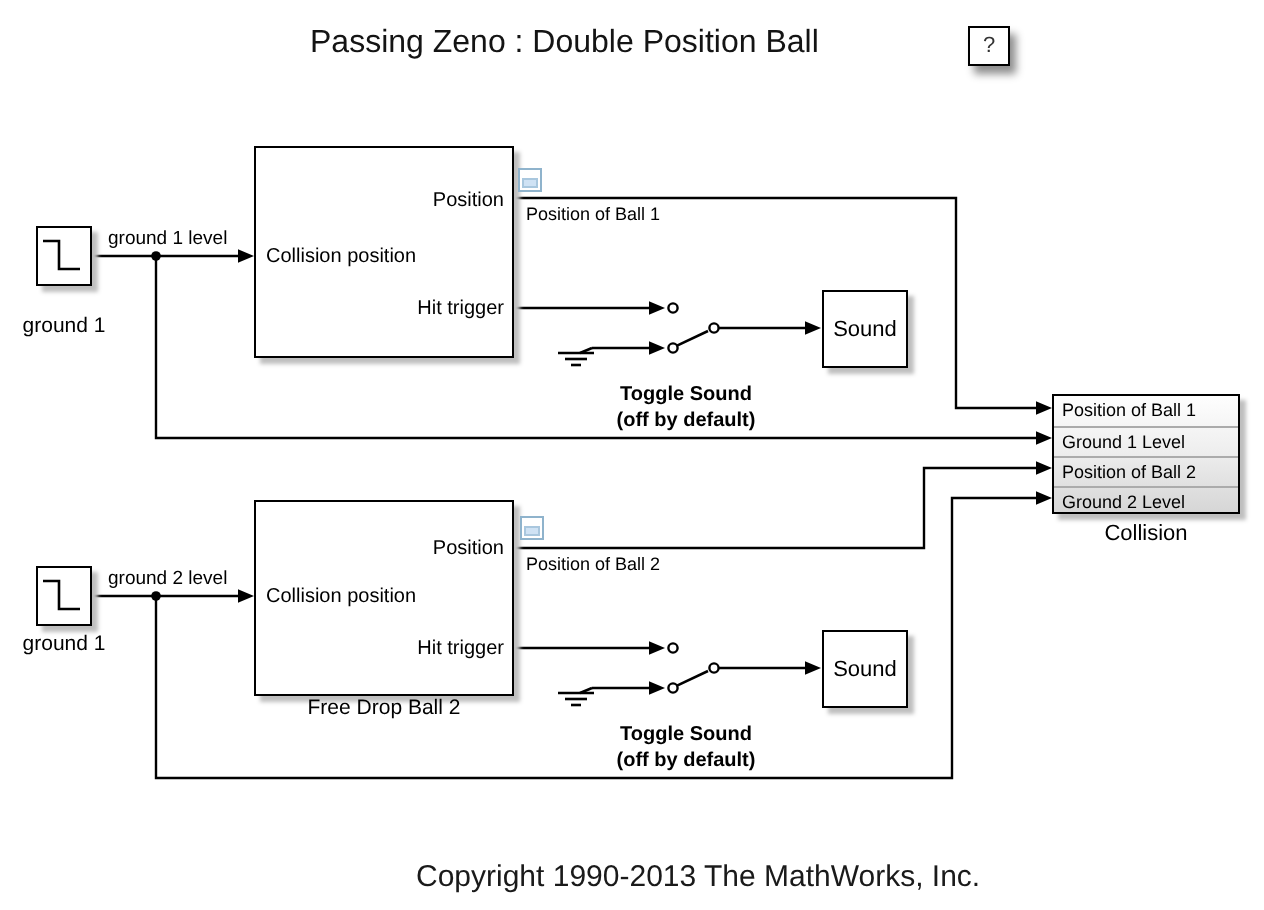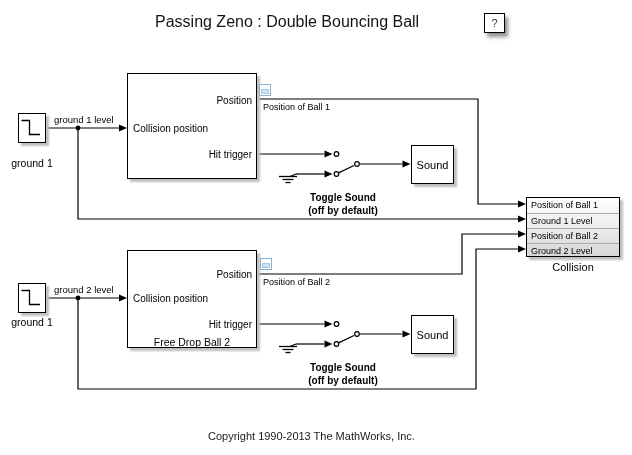--- a/index.html
+++ b/index.html
@@ -35,32 +35,32 @@
   }
   .anim-row{height:15px;line-height:14px;font-size:9px;padding-left:4px;box-sizing:border-box;white-space:nowrap;}
   .anim-row + .anim-row{border-top:1px solid #ababab;}
   .switch-label{position:absolute;width:120px;text-align:center;font-size:10px;line-height:13px;font-weight:bold;}
   .badge{
     position:absolute;width:12px;height:12px;background:#fff;
     border:1px solid #8fb3cc;box-sizing:border-box;
   }
   .badge-inner{position:absolute;left:1px;top:4px;width:8px;height:5px;background:#cfe2f4;border:1px solid #a9c7de;box-sizing:border-box;}
   .wires{position:absolute;left:0;top:0;}
-  .copyright{font-size:11px;color:#1a1a1a;white-space:nowrap;}
+  .copyright{font-size:15px;color:#1a1a1a;white-space:nowrap;}
   svg path, svg polyline{fill:none;stroke:#000;stroke-width:1.2;}
   svg polygon{fill:#000;stroke:none;}
   svg circle.contact{fill:#fff;stroke:#000;stroke-width:1.2;}
   svg circle.junction{fill:#000;stroke:none;}
 </style>
 </head>
 <body>
 
 <div class="canvas">
 
-  <div class="abs title" style="left:155px;top:13px;">Passing Zeno : Double Bouncing Ball</div>
+  <div class="abs title" style="left:155px;top:13px;">Passing Zeno : Double Position Ball</div>
   <button class="help-btn">?</button>
 
   <svg class="wires" width="632" height="455" viewBox="0 0 632 455">
 
     <g>
       <path d="M46 128 H120.5"></path>
       <polygon points="127,128 119,124.6 119,131.4"></polygon>
       <circle class="junction" cx="78" cy="128" r="2.4"></circle>
       <path d="M78 128 V219 H518.5"></path>
       <polygon points="526,219 518,215.6 518,222.4"></polygon>
@@ -149,21 +149,21 @@
     </svg>
   </div>
   <div class="blk-name" style="left:2px;top:316px;width:60px;">ground 1</div>
   <div class="sig-label" style="left:54px;top:284px;">ground 2 level</div>
 
   <div class="block fdb" style="left:127px;top:250px;height:98px;">
     <div class="port-label" style="right:4px;top:17px;">Position</div>
     <div class="port-label" style="left:5px;top:41px;">Collision position</div>
     <div class="port-label" style="right:4px;top:67px;">Hit trigger</div>
   </div>
-  <div class="blk-name" style="left:127px;top:336px;width:130px;">Free Drop Ball 2</div>
+  <div class="blk-name" style="left:127px;top:348px;width:130px;">Free Drop Ball 2</div>
 
   <div class="badge" style="left:260px;top:258px;">
     <div class="badge-inner"></div>
   </div>
   <div class="tag-label" style="left:263px;top:277px;">Position of Ball 2</div>
 
   <div class="switch-label" style="left:283px;top:361px;">
     <div>Toggle Sound</div>
     <div>(off by default)</div>
   </div>

